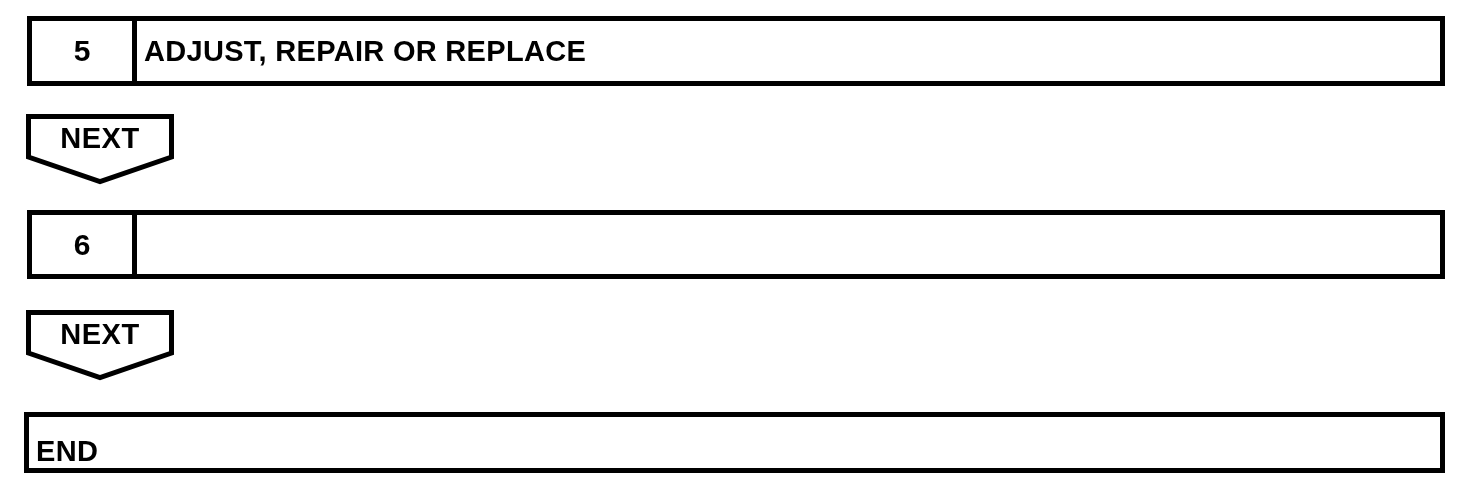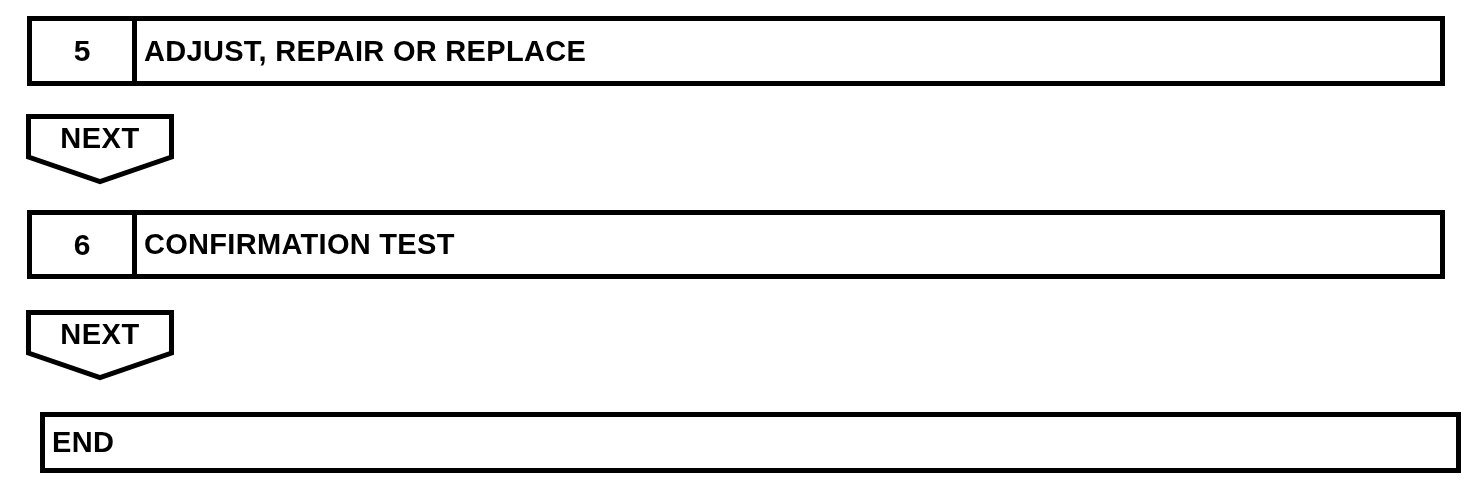--- a/index.html
+++ b/index.html
@@ -81,27 +81,26 @@
   }
   .end-box {
     position: absolute;
     left: 24px;
     top: 412px;
     width: 1421px;
     height: 61px;
     border: 5px solid #000000;
     box-sizing: border-box;
     display: flex;
-    align-items: center;
+    align-items: flex-end;
     padding-left: 7px;
     font-size: 29px;
     font-weight: bold;
     letter-spacing: 0.3px;
     background: #ffffff;
-    margin-left: 16px;
   }
 </style>
 </head>
 <body>
 
 <div class="canvas">
 
   <div class="step-box step-1">
     <div class="step-number-cell">5</div>
     <div class="step-label-cell">ADJUST, REPAIR OR REPLACE</div>
@@ -109,21 +108,20 @@
 
   <div class="next-connector next-1">
     <svg width="148" height="72" viewBox="0 0 148 72">
       <polygon points="2.5,2.5 145.5,2.5 145.5,43 74,67.5 2.5,43" fill="#ffffff" stroke="#000000" stroke-width="5" stroke-linejoin="miter"></polygon>
     </svg>
     <span class="next-label">NEXT</span>
   </div>
 
   <div class="step-box step-2">
     <div class="step-number-cell">6</div>
-    <div class="step-label-cell">CONFIRMATION TEST</div>
   </div>
 
   <div class="next-connector next-2">
     <svg width="148" height="72" viewBox="0 0 148 72">
       <polygon points="2.5,2.5 145.5,2.5 145.5,43 74,67.5 2.5,43" fill="#ffffff" stroke="#000000" stroke-width="5" stroke-linejoin="miter"></polygon>
     </svg>
     <span class="next-label">NEXT</span>
   </div>
 
   <div class="end-box">

